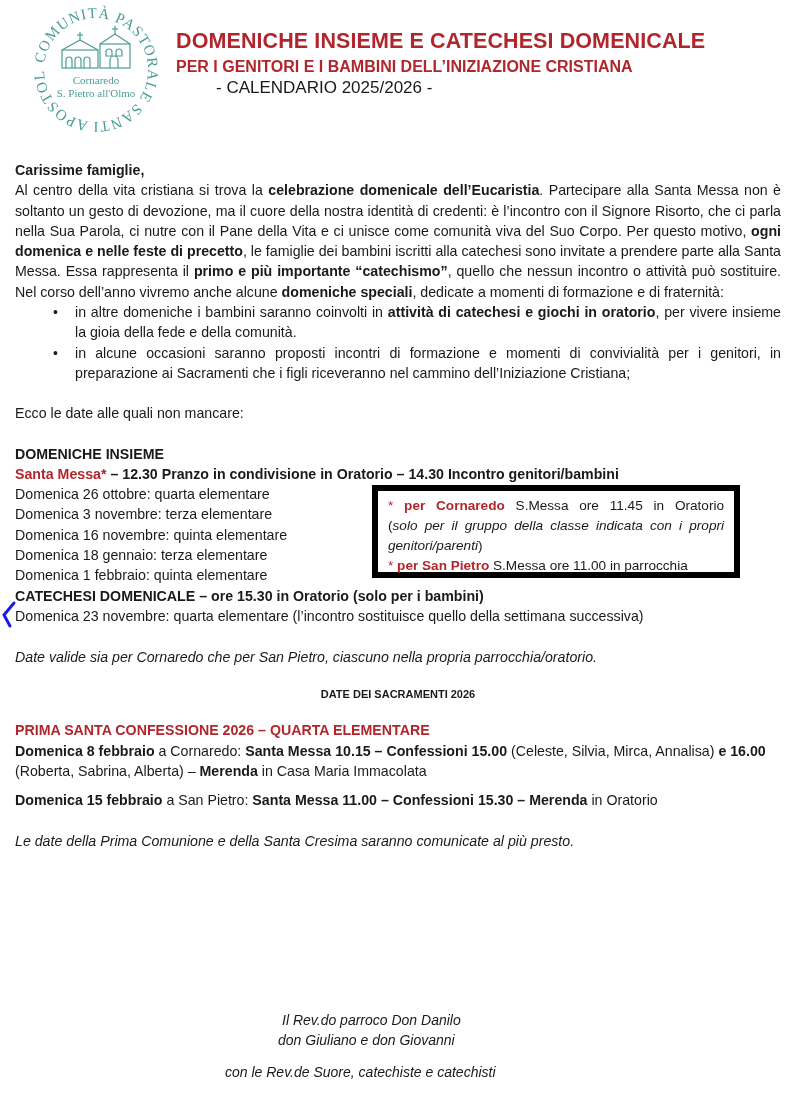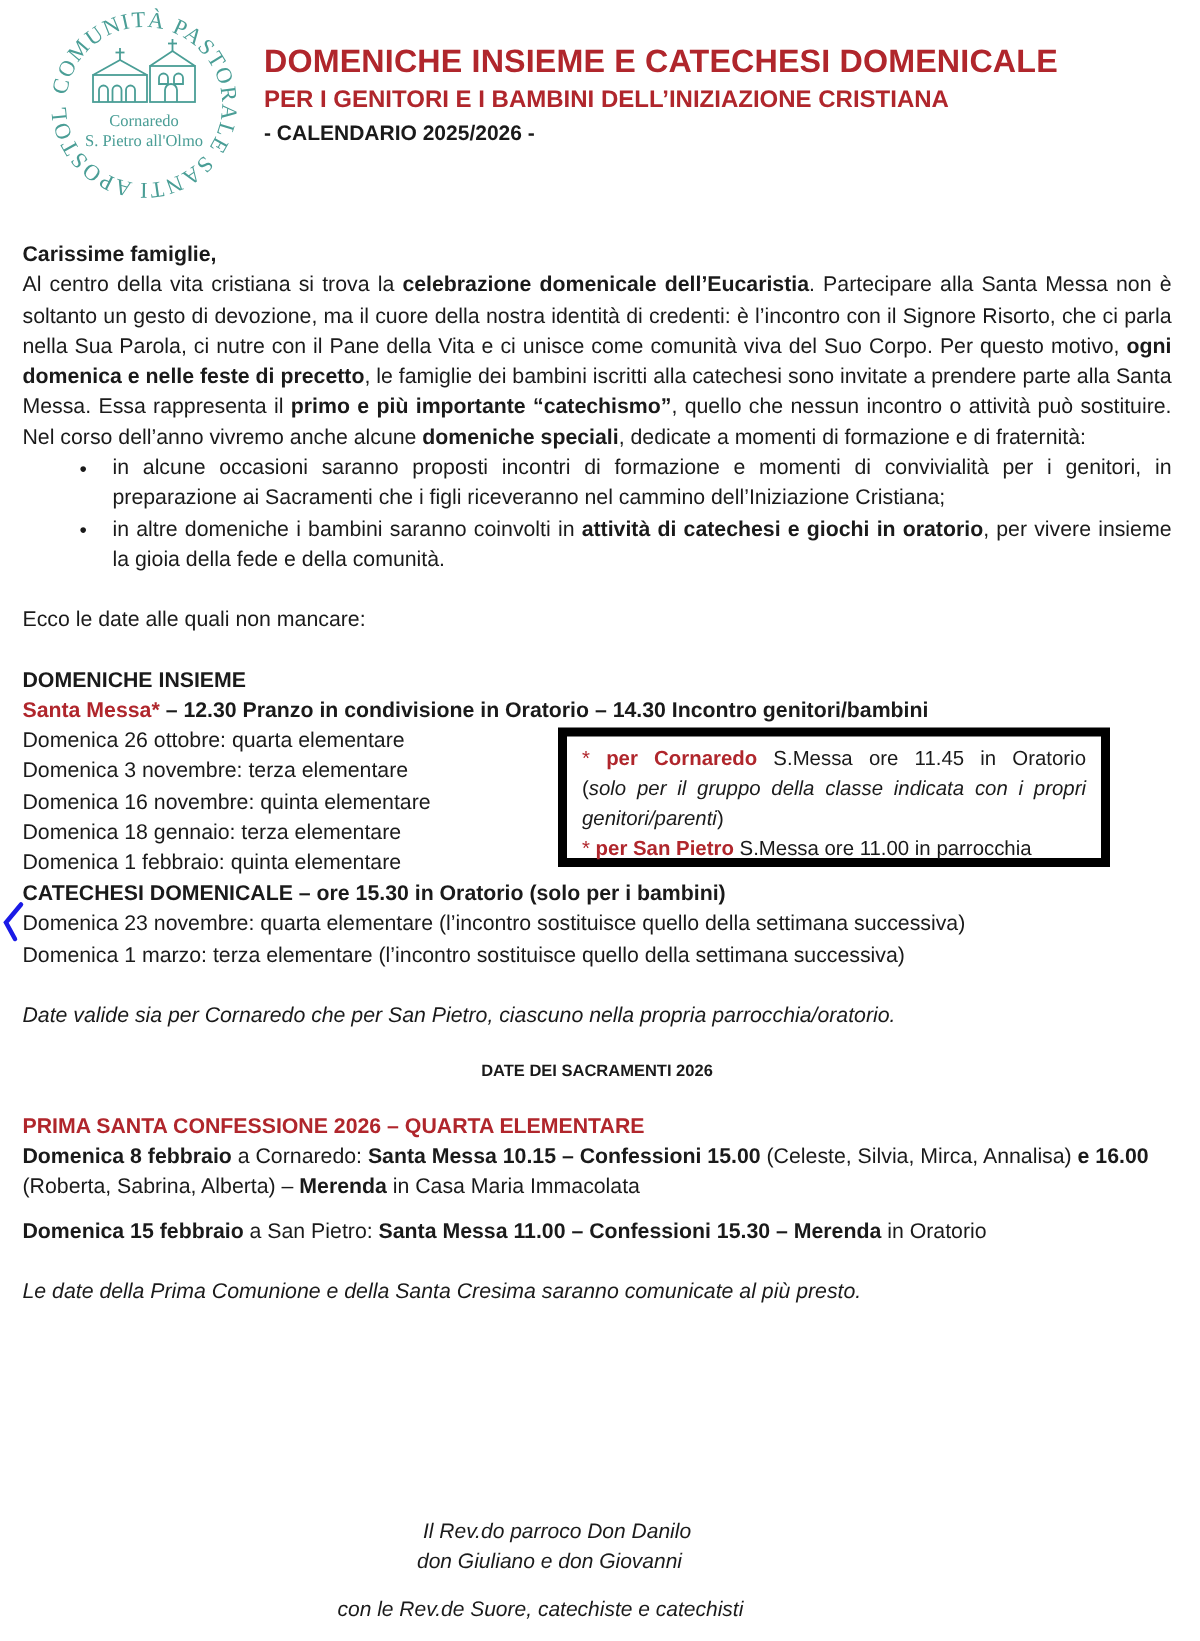--- a/index.html
+++ b/index.html
@@ -7,21 +7,21 @@
   body { font-family: "Liberation Sans", sans-serif; color: #1a1a1a; position: relative; }
   .red { color: #b0262c; }
   b { font-weight: bold; }
   i { font-style: italic; }
 
   
   .logo { position: absolute; left: 28px; top: 2px; width: 136px; height: 136px; }
   .header-text { position: absolute; left: 176px; top: 28px; }
   .title { font-size: 21.5px; font-weight: bold; color: #b0262c; letter-spacing: 0.1px; line-height: 26px; }
   .subtitle { font-size: 16px; font-weight: bold; color: #b0262c; line-height: 22px; margin-top: 2px; }
-  .calendar { font-size: 14px; font-weight: bold; color: #1a1a1a; line-height: 18px; margin-top: 1px; }
+  .calendar { font-size: 17px; font-weight: normal; color: #1a1a1a; line-height: 18px; margin-top: 1px; margin-left: 40px; }
 
   
   .content { position: absolute; left: 15px; top: 160px; width: 766px; font-size: 14.2px; line-height: 20.3px; }
   .justify { text-align: justify; }
   .bullets { list-style: none; margin: 0 0 0 38px; }
   .bullets li { position: relative; padding-left: 22px; text-align: justify; }
   .bullets li::before { content: "\2022"; position: absolute; left: 0; top: 0; font-size: 14px; }
   .gap { height: 20px; }
 
   .sec-title { font-weight: bold; }
@@ -75,22 +75,22 @@
   <div class="subtitle">PER I GENITORI E I BAMBINI DELL’INIZIAZIONE CRISTIANA</div>
   <div class="calendar">- CALENDARIO 2025/2026 -</div>
 </div>
 
 <div class="content">
   <div class="sec-title">Carissime famiglie,</div>
   <div class="justify">
     <span>Al centro della vita cristiana si trova la </span><b>celebrazione domenicale dell’Eucaristia</b><span>. Partecipare alla Santa Messa non è soltanto un gesto di devozione, ma il cuore della nostra identità di credenti: è l’incontro con il Signore Risorto, che ci parla nella Sua Parola, ci nutre con il Pane della Vita e ci unisce come comunità viva del Suo Corpo. Per questo motivo, </span><b>ogni domenica e nelle feste di precetto</b><span>, le famiglie dei bambini iscritti alla catechesi sono invitate a prendere parte alla Santa Messa. Essa rappresenta il </span><b>primo e più importante “catechismo”</b><span>, quello che nessun incontro o attività può sostituire. Nel corso dell’anno vivremo anche alcune </span><b>domeniche speciali</b><span>, dedicate a momenti di formazione e di fraternità:</span>
   </div>
   <ul class="bullets">
+    <li><span>in altre domeniche i bambini saranno coinvolti in </span><b>attività di catechesi e giochi in oratorio</b><span>, per vivere insieme la gioia della fede e della comunità.</span></li>
     <li><span>in alcune occasioni saranno proposti incontri di formazione e momenti di convivialità per i genitori, in preparazione ai Sacramenti che i figli riceveranno nel cammino dell’Iniziazione Cristiana;</span></li>
-    <li><span>in altre domeniche i bambini saranno coinvolti in </span><b>attività di catechesi e giochi in oratorio</b><span>, per vivere insieme la gioia della fede e della comunità.</span></li>
   </ul>
   <div class="gap"></div>
   <div>Ecco le date alle quali non mancare:</div>
   <div class="gap"></div>
 
   <div class="sec-title">DOMENICHE INSIEME</div>
   <div class="sec-title">
     <span class="red">Santa Messa*</span><span> – 12.30 Pranzo in condivisione in Oratorio – 14.30 Incontro genitori/bambini</span>
   </div>
   <div class="two-col">
@@ -107,21 +107,20 @@
       </div>
       <div style="text-align:justify">(<i>solo per il gruppo della classe indicata con i propri genitori/parenti</i>)</div>
       <div>
         <span class="red">* </span><b class="red">per San Pietro</b><span> S.Messa ore 11.00 in parrocchia</span>
       </div>
     </div>
   </div>
 
   <div class="sec-title">CATECHESI DOMENICALE – ore 15.30 in Oratorio (solo per i bambini)</div>
   <div>Domenica 23 novembre: quarta elementare (l’incontro sostituisce quello della settimana successiva)</div>
-  <div>Domenica 1 marzo: terza elementare (l’incontro sostituisce quello della settimana successiva)</div>
   <div class="gap"></div>
   <div><i>Date valide sia per Cornaredo che per San Pietro, ciascuno nella propria parrocchia/oratorio.</i></div>
   <div class="gap" style="height:17px"></div>
 
   <div class="center sacr-title">DATE DEI SACRAMENTI 2026</div>
   <div class="gap" style="height:16px"></div>
   <div class="sec-title red">PRIMA SANTA CONFESSIONE 2026 – QUARTA ELEMENTARE</div>
   <div>
     <b>Domenica 8 febbraio</b><span> a Cornaredo: </span><b>Santa Messa 10.15 – Confessioni 15.00</b><span> (Celeste, Silvia, Mirca, Annalisa) </span><b>e 16.00</b><span> (Roberta, Sabrina, Alberta) – </span><b>Merenda</b><span> in Casa Maria Immacolata</span>
   </div>

